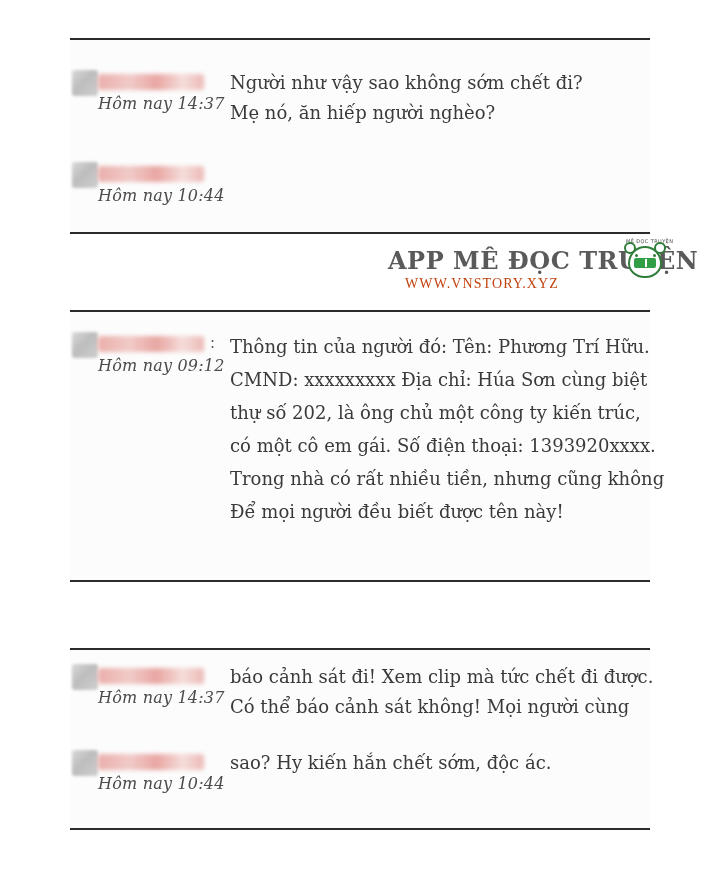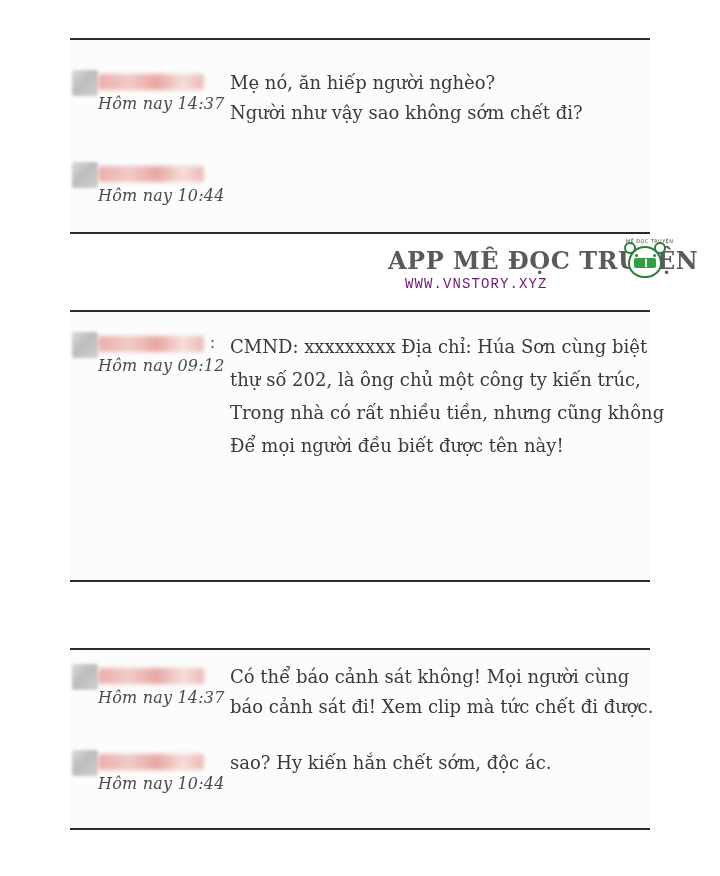--- a/index.html
+++ b/index.html
@@ -130,22 +130,22 @@
     color: #5a5a5a;
     font-family: "DejaVu Serif", serif;
     letter-spacing: 0.5px;
     white-space: nowrap;
   }
   .wm-url {
     position: absolute;
     left: 17px;
     top: 30px;
     font-size: 14px;
-    color: #701a75;
-    font-family: Liberation Mono, monospace;
+    color: #c2410c;
+    font-family: Liberation Serif, serif;
     letter-spacing: 1.1px;
     white-space: nowrap;
   }
   .wm-logo {
     position: absolute;
     left: 232px;
     top: -8px;
     width: 56px;
     height: 44px;
   }
@@ -220,22 +220,22 @@
 
   <div class="panel panel-1"></div>
 
   <div class="msg m1">
     <div class="meta">
       <div class="avatar"></div>
       <div class="blur-name"></div>
       <div class="time">Hôm nay 14:37</div>
     </div>
     <div class="bubble">
+      <div class="line">Người như vậy sao không sớm chết đi?</div>
       <div class="line">Mẹ nó, ăn hiếp người nghèo?</div>
-      <div class="line">Người như vậy sao không sớm chết đi?</div>
     </div>
   </div>
 
   <div class="msg m2">
     <div class="meta">
       <div class="avatar"></div>
       <div class="blur-name"></div>
       <div class="time">Hôm nay 10:44</div>
     </div>
   </div>
@@ -257,38 +257,40 @@
   <div class="panel panel-2"></div>
 
   <div class="msg m3">
     <div class="meta">
       <div class="avatar"></div>
       <div class="blur-name"></div>
       <div class="colon">:</div>
       <div class="time">Hôm nay 09:12</div>
     </div>
     <div class="bubble">
+      <div class="line">Thông tin của người đó: Tên: Phương Trí Hữu.</div>
       <div class="line">CMND: xxxxxxxxx Địa chỉ: Húa Sơn cùng biệt</div>
       <div class="line">thự số 202, là ông chủ một công ty kiến trúc,</div>
+      <div class="line">có một cô em gái. Số điện thoại: 1393920xxxx.</div>
       <div class="line">Trong nhà có rất nhiều tiền, nhưng cũng không</div>
       <div class="line">Để mọi người đều biết được tên này!</div>
     </div>
   </div>
 
   <div class="panel panel-3"></div>
 
   <div class="msg m4">
     <div class="meta">
       <div class="avatar"></div>
       <div class="blur-name"></div>
       <div class="time">Hôm nay 14:37</div>
     </div>
     <div class="bubble">
+      <div class="line">báo cảnh sát đi! Xem clip mà tức chết đi được.</div>
       <div class="line">Có thể báo cảnh sát không! Mọi người cùng</div>
-      <div class="line">báo cảnh sát đi! Xem clip mà tức chết đi được.</div>
     </div>
   </div>
 
   <div class="msg m5">
     <div class="meta">
       <div class="avatar"></div>
       <div class="blur-name"></div>
       <div class="time">Hôm nay 10:44</div>
     </div>
     <div class="bubble">

